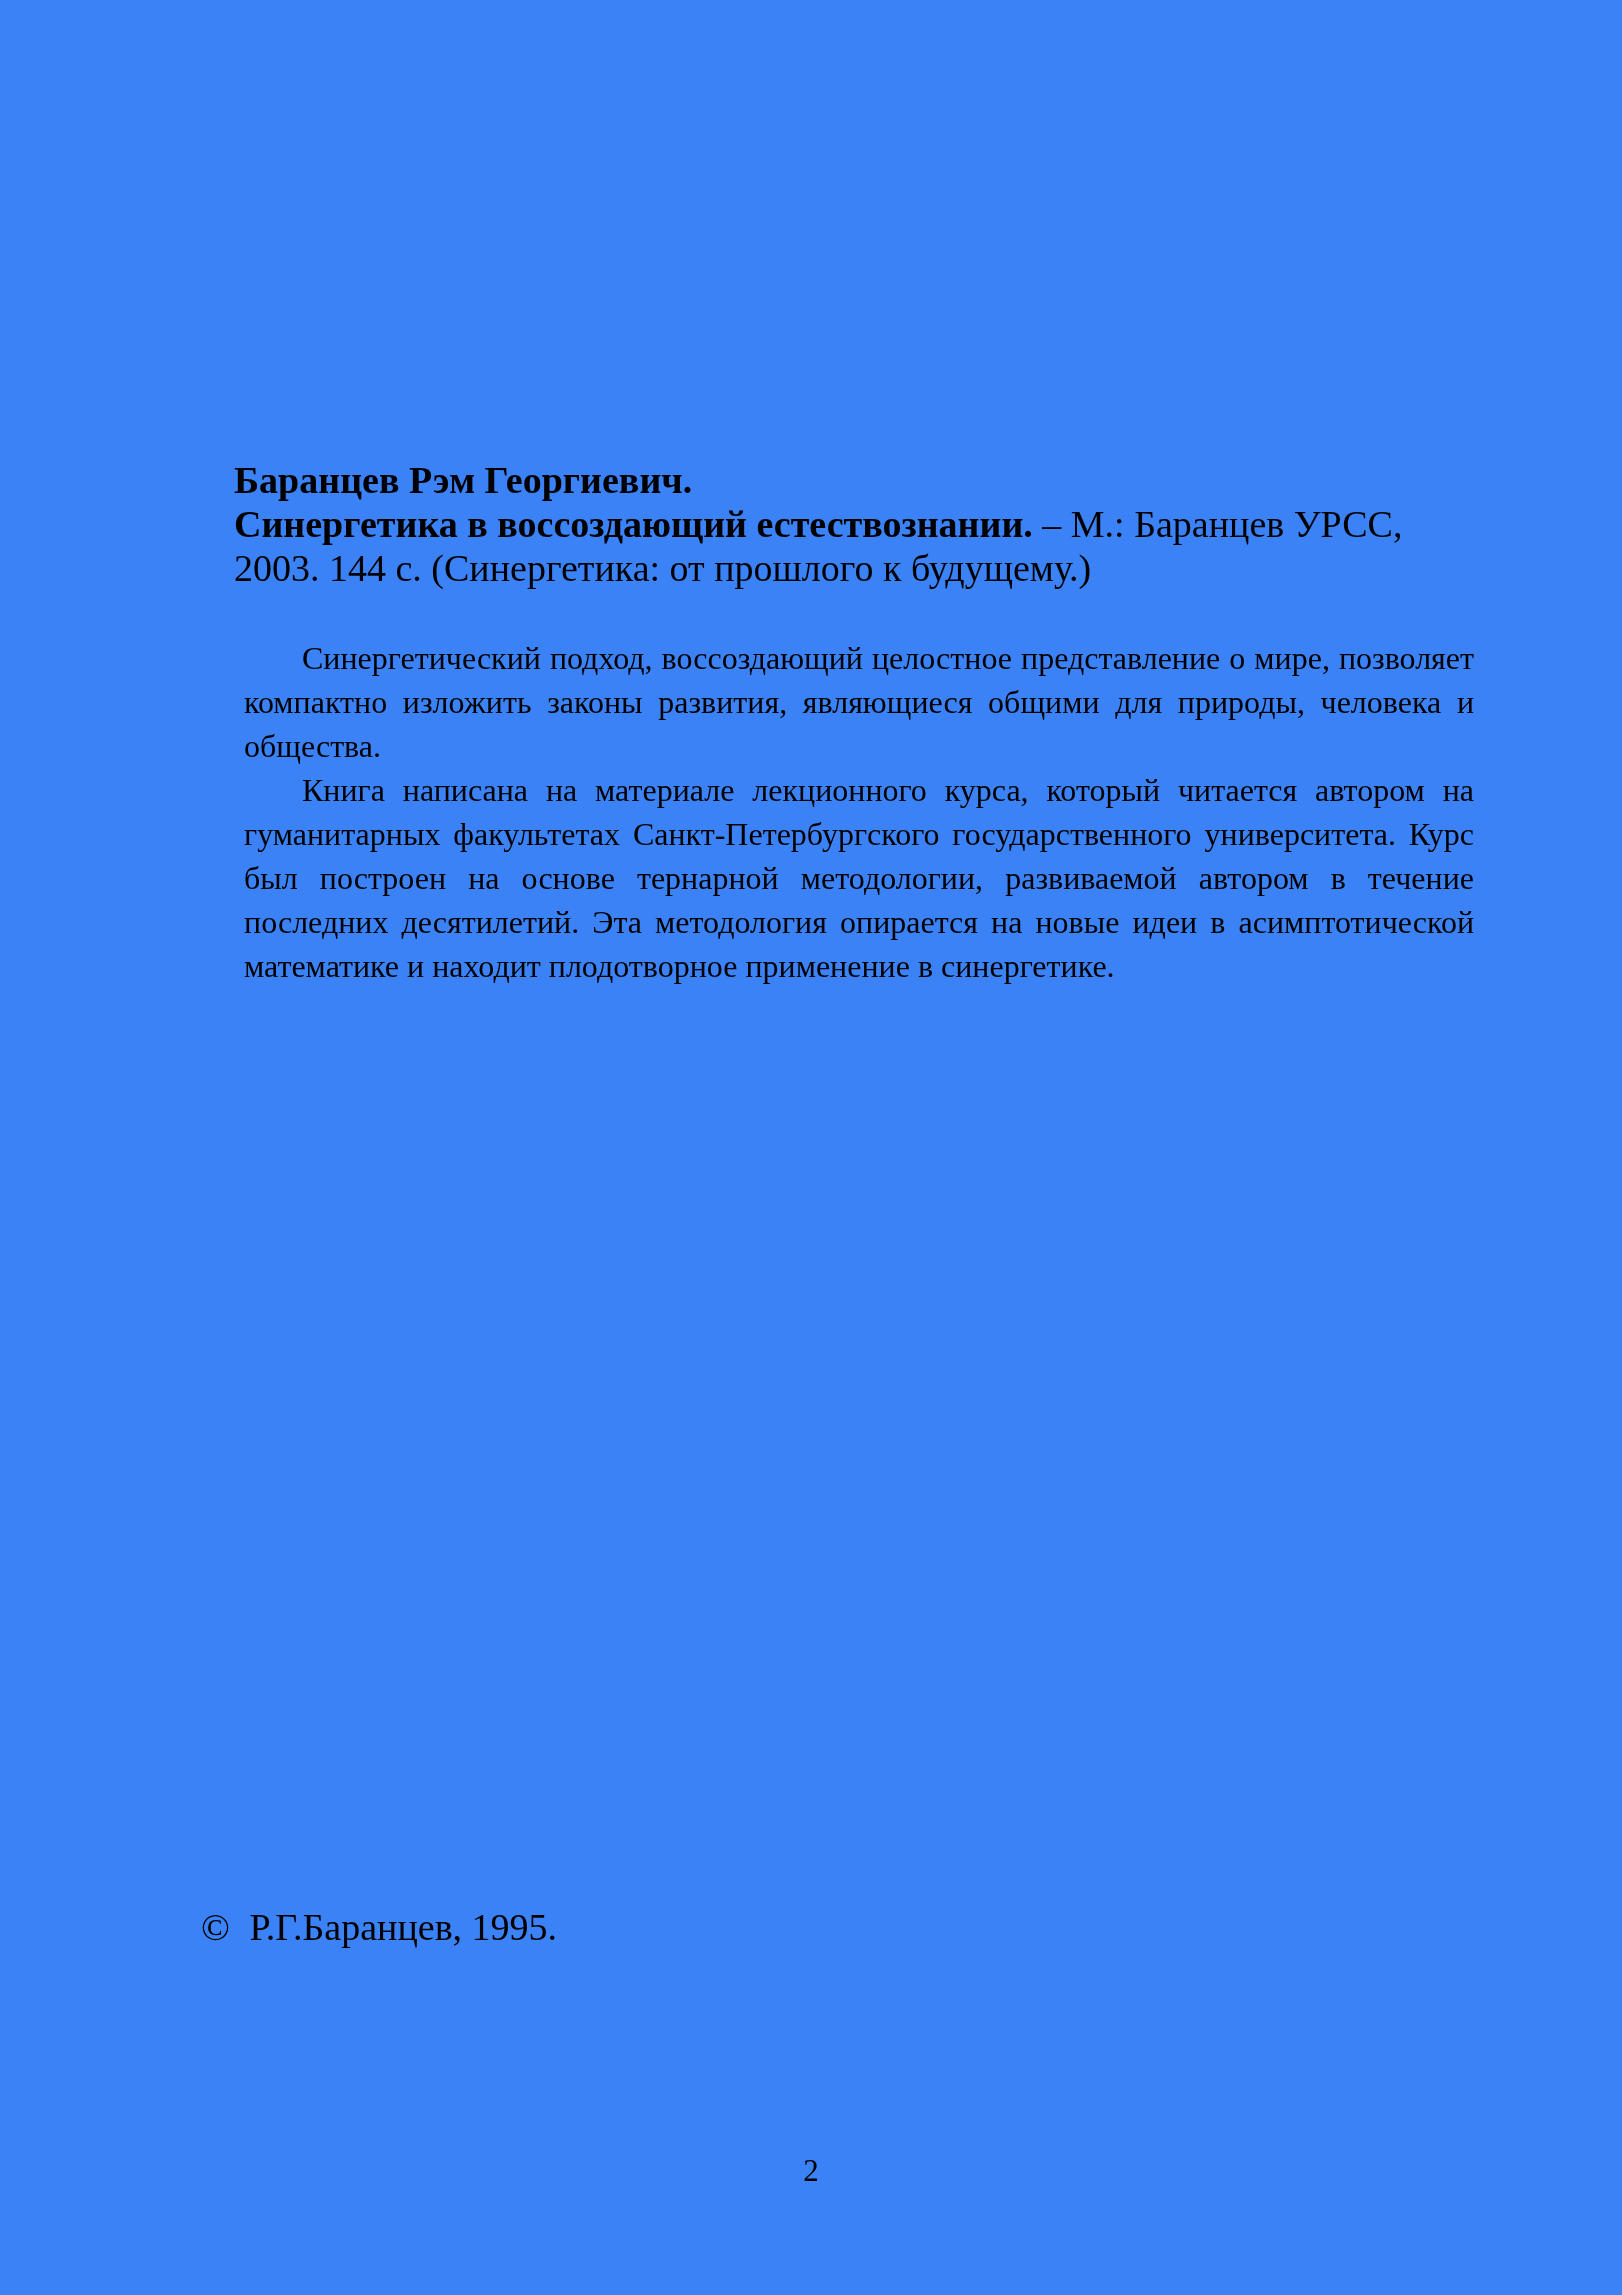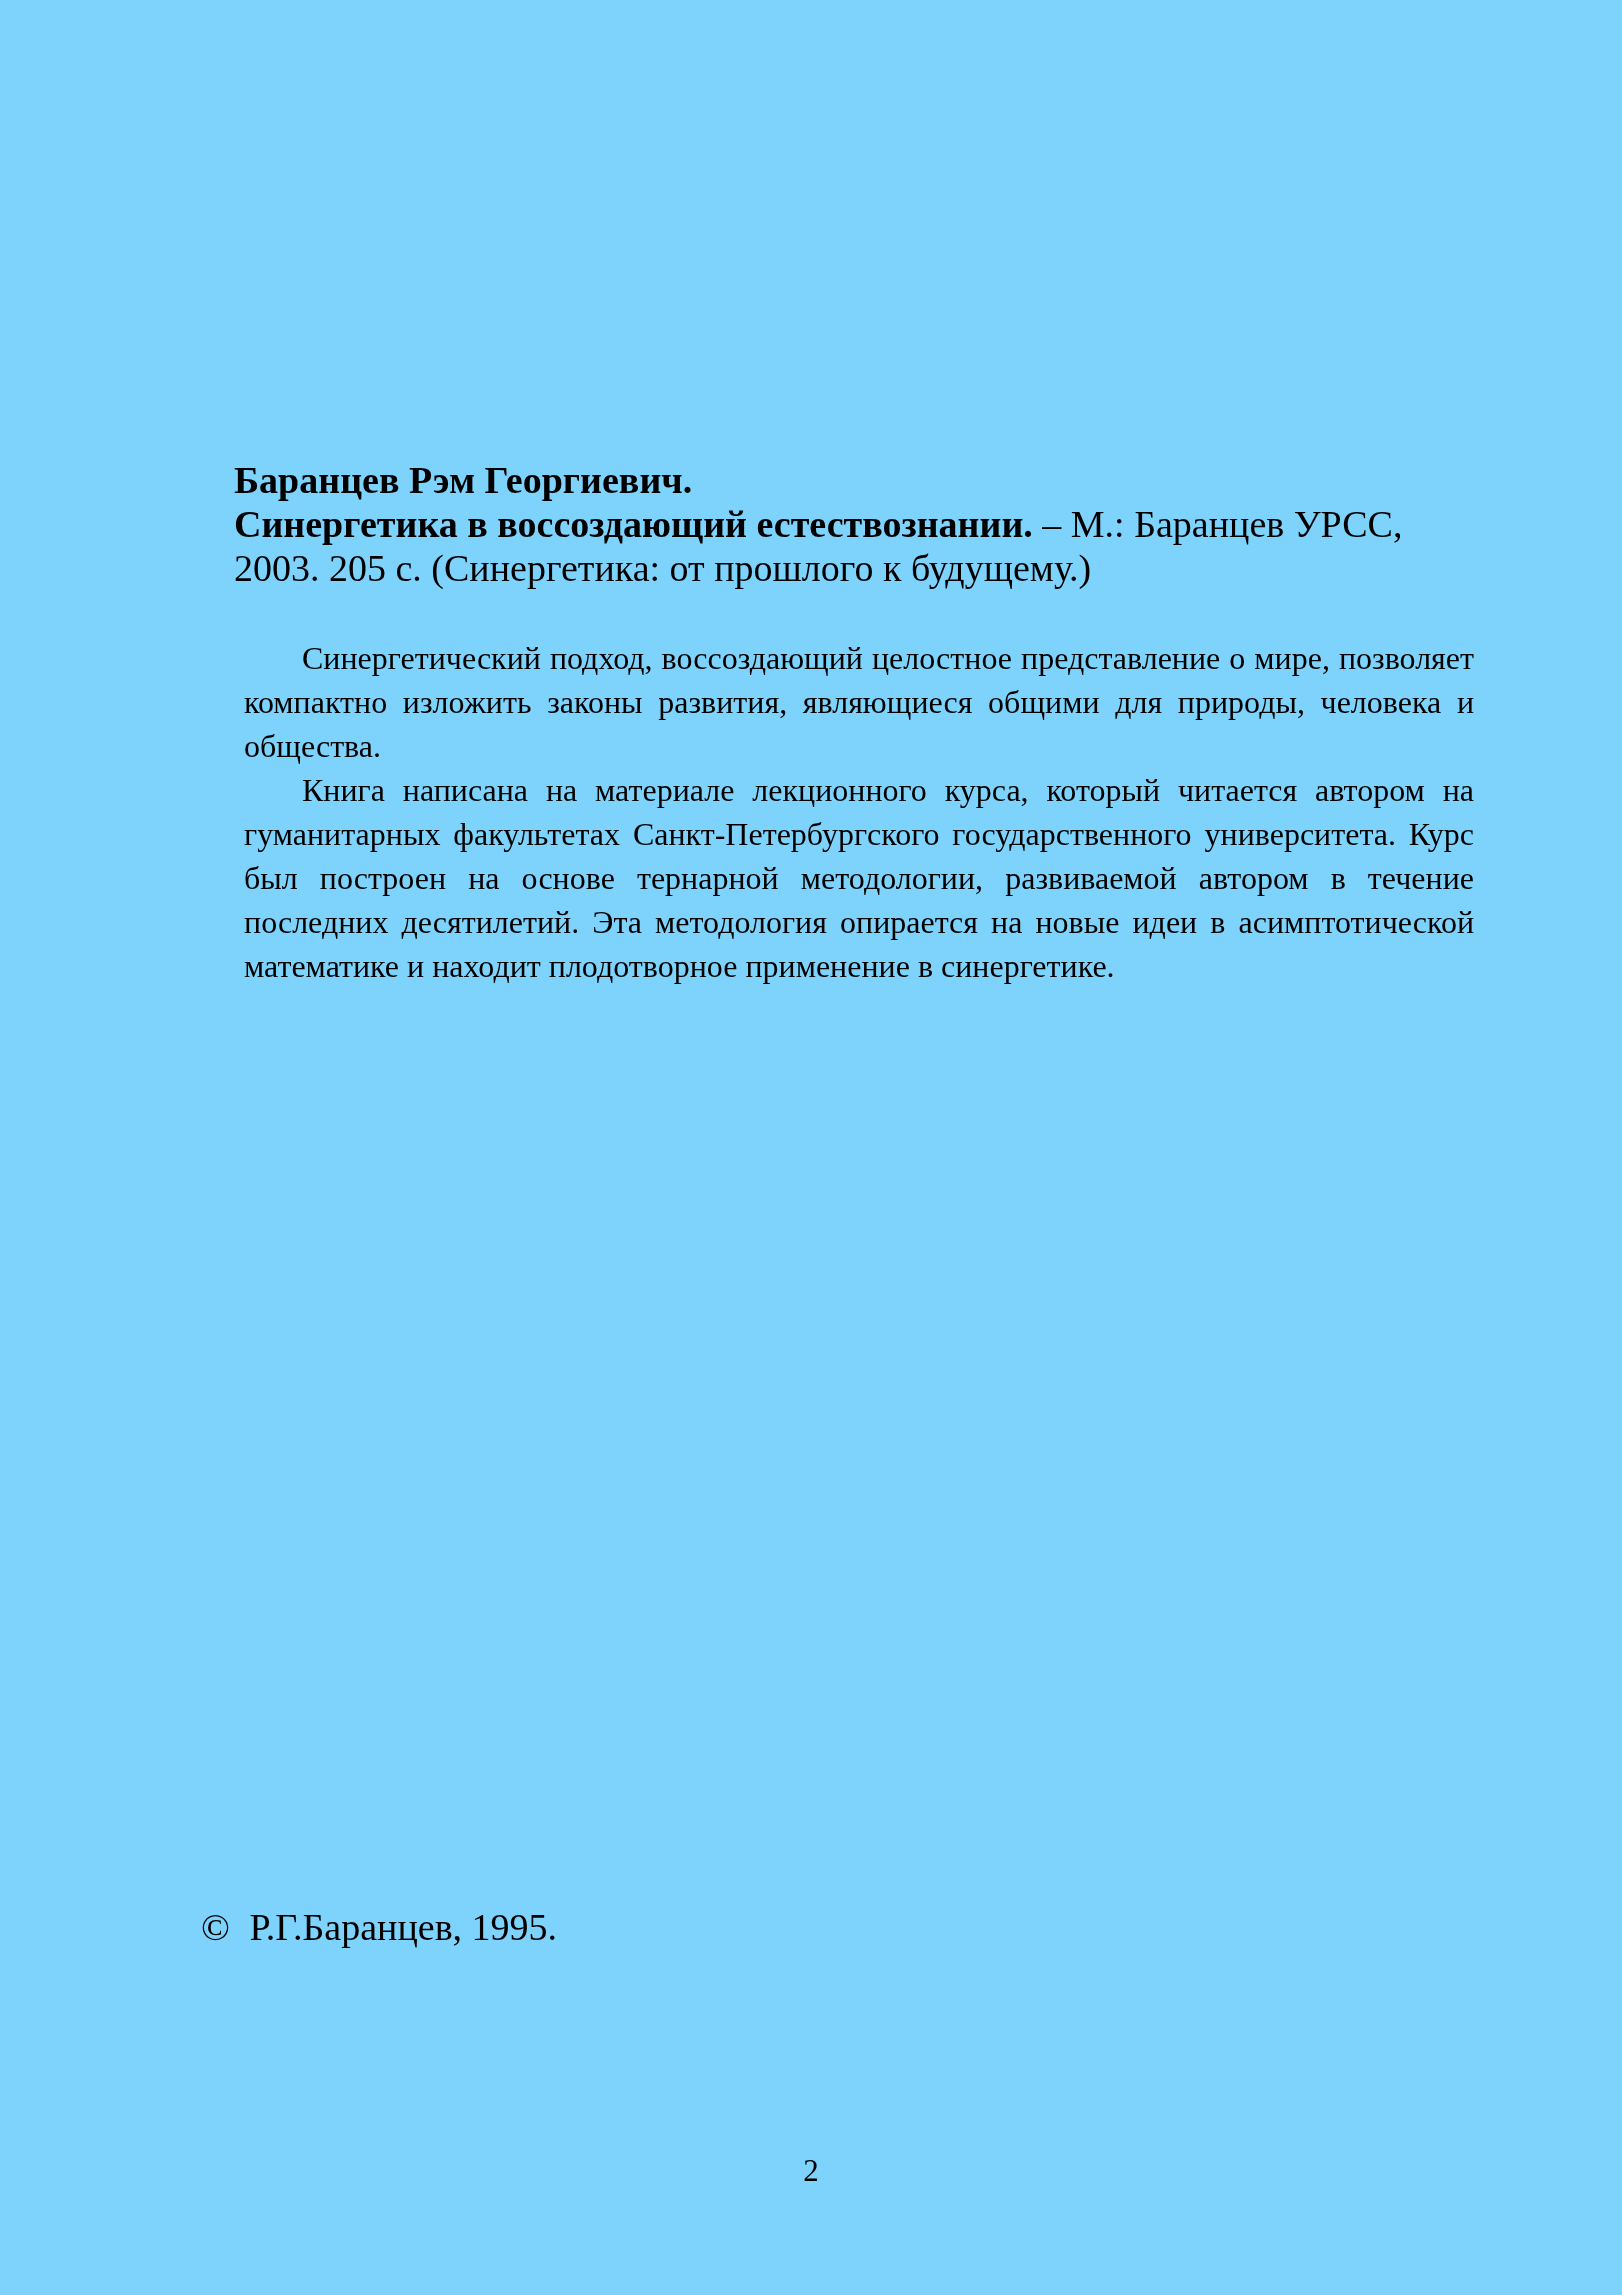--- a/index.html
+++ b/index.html
@@ -8,21 +8,21 @@
     width: 1622px;
     height: 2295px;
     position: relative;
     font-family: "Liberation Serif", "DejaVu Serif", serif;
     color: #000000;
     overflow: hidden;
   }
   .page {
     position: absolute;
     inset: 0;
-    background: #7dd3fc;
+    background: #3b82f6;
   }
   
   .biblio {
     position: absolute;
     left: 234px;
     top: 458px;
     font-size: 38px;
     line-height: 44px;
     white-space: nowrap;
   }
@@ -62,21 +62,21 @@
   }
 </style>
 </head>
 <body>
 
 <div class="page">
 
   <section class="biblio">
     <div class="biblio-line bold">Баранцев Рэм Георгиевич.</div>
     <div class="biblio-line"><span class="bold">Синергетика в воссоздающий естествознании.</span><span> – М.: Баранцев УРСС,</span></div>
-    <div class="biblio-line">2003. 205 с. (Синергетика: от прошлого к будущему.)</div>
+    <div class="biblio-line">2003. 144 с. (Синергетика: от прошлого к будущему.)</div>
   </section>
 
   <section class="body-text">
     <p class="para indent-lg">Синергетический подход, воссоздающий целостное представление о мире, позволяет компактно изложить законы развития, являющиеся общими для природы, человека и общества.</p>
     <p class="para indent-lg">Книга написана на материале лекционного курса, который читается автором на гуманитарных факультетах Санкт-Петербургского государственного университета. Курс был построен на основе тернарной методологии, развиваемой автором в течение последних десятилетий. Эта методология опирается на новые идеи в асимптотической математике и находит плодотворное применение в синергетике.</p>
   </section>
 
   <div class="copyright"><span class="sym">©</span><span>Р.Г.Баранцев, 1995.</span></div>
 
   <div class="page-number">2</div>

